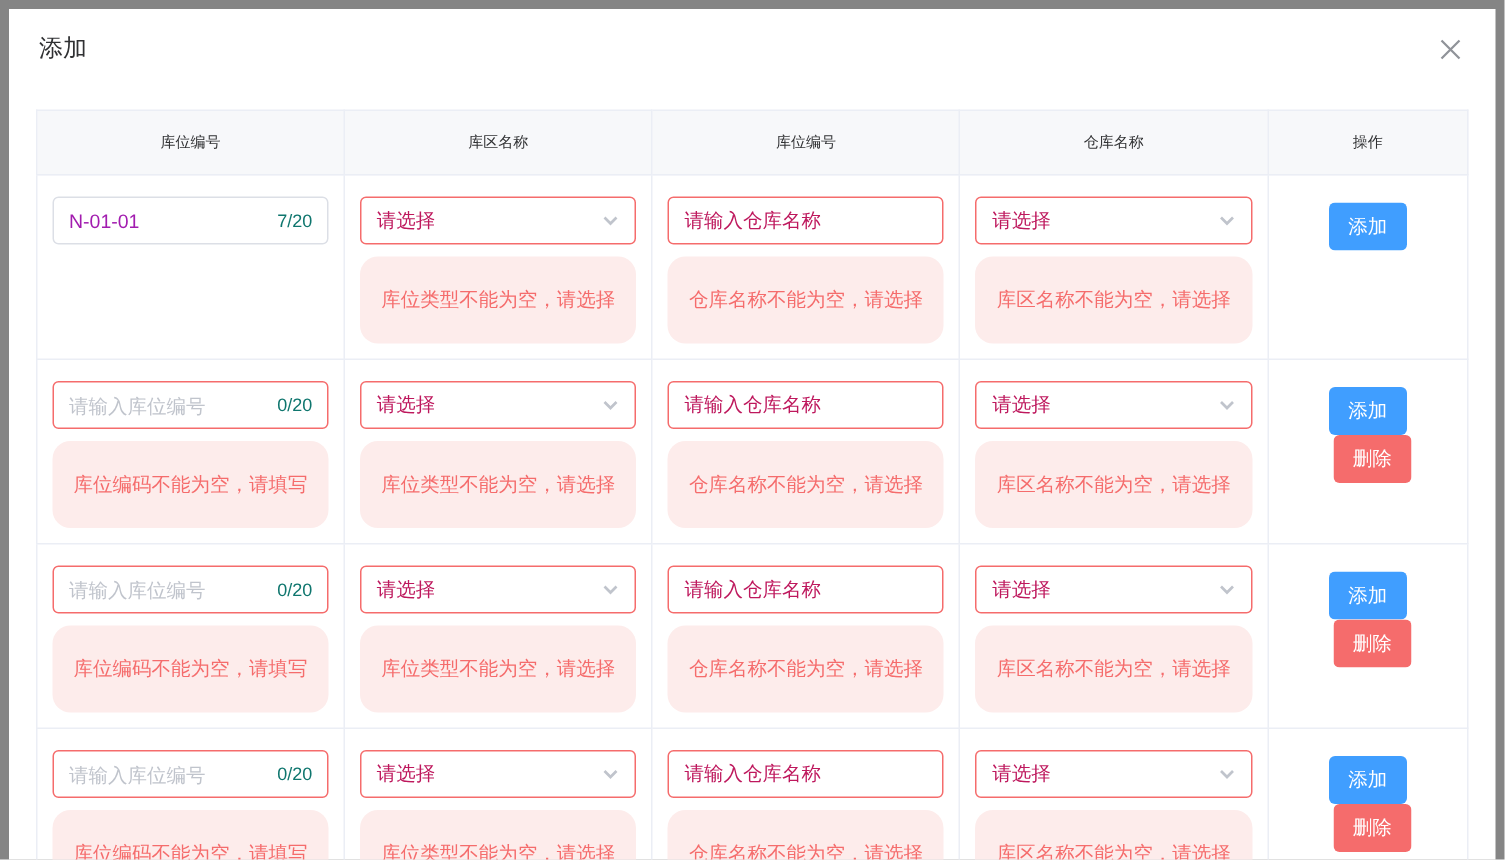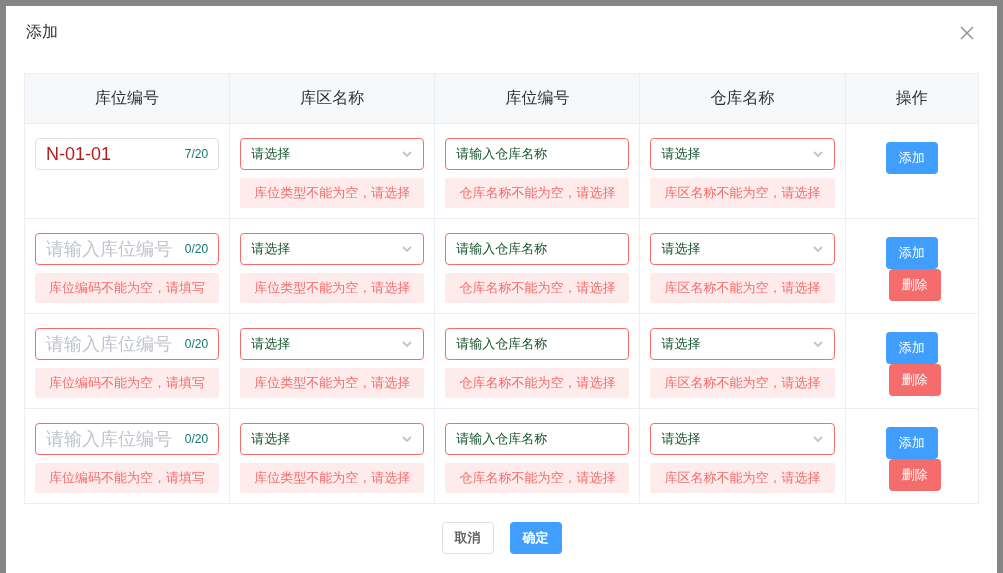--- a/index.html
+++ b/index.html
@@ -48,21 +48,21 @@
   .table {
     width: 100%;
     border: 1px solid #ebeef5;
     border-collapse: collapse;
     table-layout: fixed;
   }
   .th-row th {
     background: #f7f8fa;
     color: #303133;
     font-weight: 500;
-    font-size: 16px;
+    font-size: 10px;
     text-align: center;
     padding: 14px 8px;
     border: 1px solid #ebeef5;
   }
   .td {
     border: 1px solid #ebeef5;
     padding: 14px 10px 10px 10px;
     vertical-align: top;
     text-align: center;
   }
@@ -84,42 +84,42 @@
     padding: 0 10px;
     color: #c0c4cc;
     font-size: 13px;
     text-align: left;
   }
   .ctl.normal { border-color: #dcdfe6; }
   .ctl input {
     border: none;
     outline: none;
     width: 100%;
-    font-size: 18px;
-    color: #b91c1c;
+    font-size: 13px;
+    color: #a21caf;
     background: transparent;
   }
   .ctl input::placeholder { color: #c0c4cc; }
-  .ctl .ph { flex: 1; color:#14532d; }
+  .ctl .ph { flex: 1; color:#be185d; }
   .counter {
     font-size: 12px;
     color: #0f766e;
     margin-left: 4px;
   }
   .chevron {
     width: 12px; height: 12px;
     stroke: #c0c4cc; stroke-width: 1.8; fill:none;
   }
   .err-banner {
     margin-top: 8px;
     background: #fdeceb;
     color: #f56c6c;
     font-size: 13px;
-    padding: 6px 8px;
-    border-radius: 2px;
+    padding: 20px 8px;
+    border-radius: 12px;
     text-align: center;
   }
   .btn {
     display: inline-flex;
     align-items: center;
     justify-content: center;
     border-radius: 4px;
     font-size: 13px;
     padding: 6px 12px;
     cursor: pointer;

